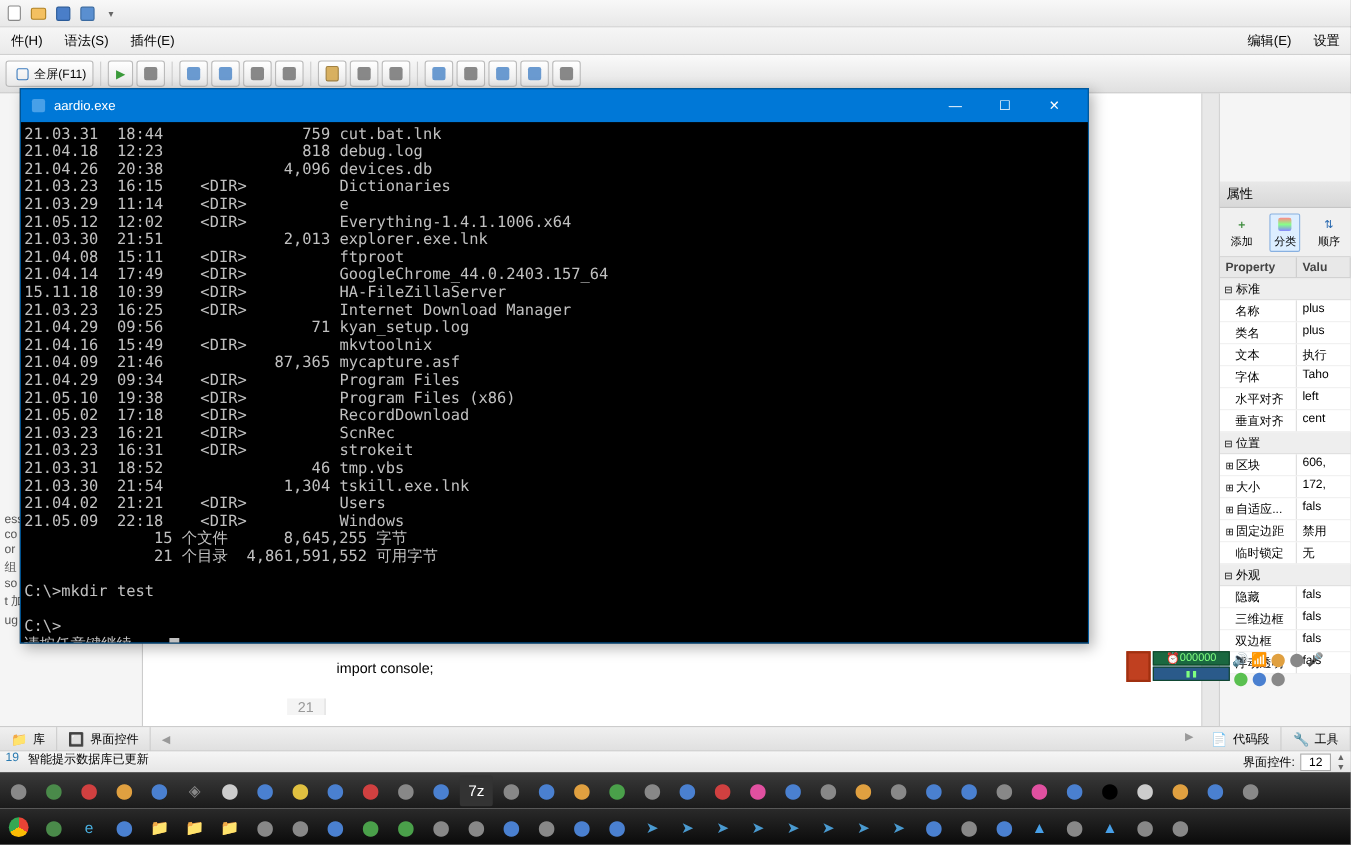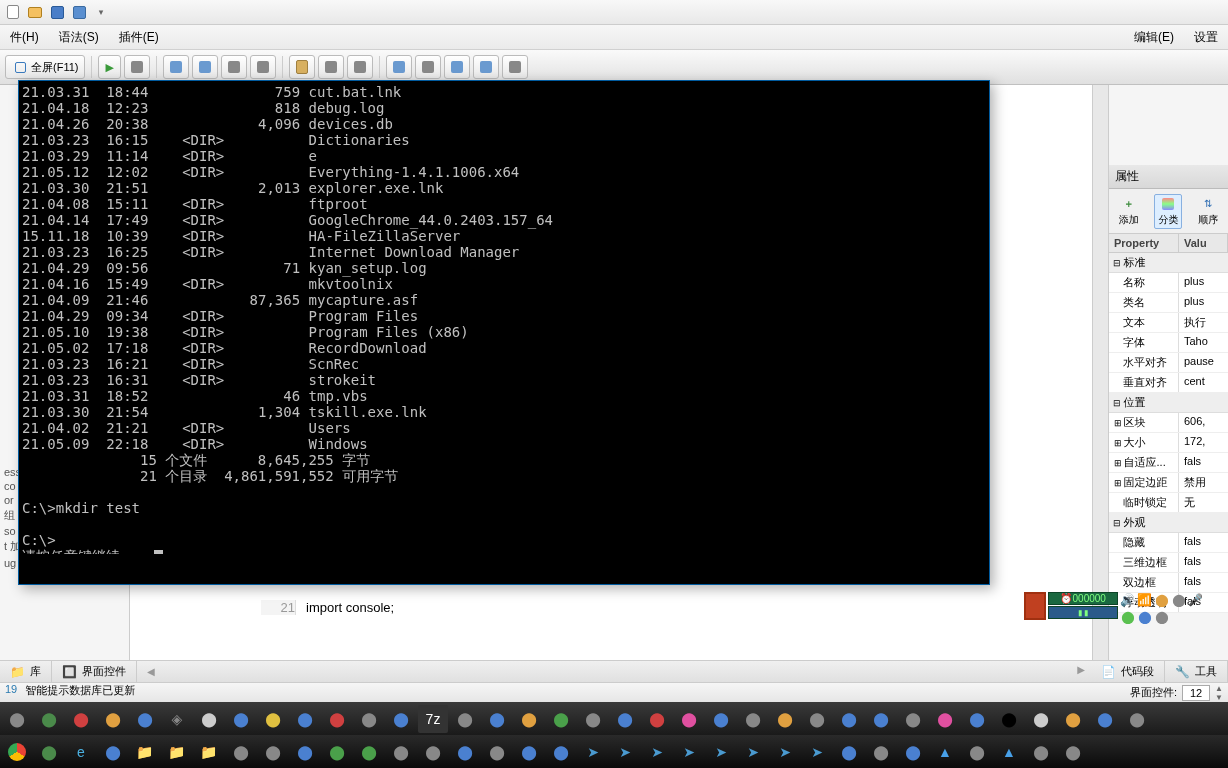--- a/index.html
+++ b/index.html
@@ -42,21 +42,21 @@
 .console-title { height: 30px; background: #0078d7; color: #fff; display: flex; align-items: center; padding: 0 8px; font-size: 12px; }
 .console-title-text { flex: 1; display: flex; align-items: center; gap: 6px; }
 .console-controls { display: flex; }
 .console-ctrl { width: 45px; height: 30px; display: flex; align-items: center; justify-content: center; cursor: pointer; color: #fff; }
 .console-body { font-family: "NSimSun", "SimSun", monospace; font-size: 14px; color: #c0c0c0; padding: 3px 0 3px 3px; line-height: 16px; white-space: pre; height: calc(100% - 30px); overflow: hidden; }
 .cursor-block { display: inline-block; width: 9px; height: 14px; background: #c0c0c0; vertical-align: text-bottom; }
 
 
 .code-area { position: absolute; left: 131px; bottom: 0; height: 60px; right: 120px; background: #fff; font-family: Consolas, monospace; font-size: 13px; }
 .code-line { display: flex; }
-.gutter-ln { width: 35px; text-align: right; color: #999; padding-right: 0; background: #f4f4f4; border-right: 1px solid #ddd; }
+.gutter-ln { width: 35px; text-align: center; color: #999; padding-right: 0; background: #f4f4f4; border-right: 1px solid #ddd; margin-top: 35px; }
 .code-text { padding-left: 10px; }
 
 
 .bottom-tabs { position: absolute; left: 0; top: 660px; height: 22px; width: 1228px; background: linear-gradient(#f0f0f0,#e0e0e0); border-top: 1px solid #ccc; display: flex; align-items: center; font-size: 11px; }
 .btab { padding: 3px 10px; border-right: 1px solid #ccc; cursor: pointer; display: flex; gap: 4px; align-items: center; }
 .btab-right { margin-left: auto; display: flex; }
 
 
 .statusbar { position: absolute; left: 0; top: 682px; height: 20px; width: 1228px; background: linear-gradient(#f6f6f6,#e6e6e6); border-top: 1px solid #ccc; display: flex; font-size: 11px; padding: 0 5px; }
 .status-left { display: flex; gap: 8px; }
@@ -237,21 +237,21 @@
       <div class="prop-row">
           <div>文本</div>
           <div>执行</div>
         </div>
       <div class="prop-row">
           <div>字体</div>
           <div>Taho</div>
         </div>
       <div class="prop-row">
           <div>水平对齐</div>
-          <div>pause</div>
+          <div>left</div>
         </div>
       <div class="prop-row">
           <div>垂直对齐</div>
           <div>cent</div>
         </div>
       <div class="prop-group">
           <span style="font-size:9px">⊟</span>
           <span>位置</span>
         </div>
       <div class="prop-row">
@@ -292,20 +292,33 @@
         </div>
       <div class="prop-row">
           <div>浮动透明</div>
           <div>fals</div>
         </div>
     </div>
   </div>
 </div>
 
 <div class="console-win">
+  <div class="console-title">
+    <div class="console-title-text">
+      <span class="ico">
+          <span class="sq" style="width:12px;height:12px;background:#48a0e8;border-radius:2px"></span>
+        </span>
+      <span>aardio.exe</span>
+    </div>
+    <div class="console-controls">
+      <div class="console-ctrl">—</div>
+      <div class="console-ctrl">☐</div>
+      <div class="console-ctrl close">✕</div>
+    </div>
+  </div>
   <div class="console-body" id="console-body">21.03.31  18:44               759 cut.bat.lnk
 21.04.18  12:23               818 debug.log
 21.04.26  20:38             4,096 devices.db
 21.03.23  16:15    &lt;DIR&gt;          Dictionaries
 21.03.29  11:14    &lt;DIR&gt;          e
 21.05.12  12:02    &lt;DIR&gt;          Everything-1.4.1.1006.x64
 21.03.30  21:51             2,013 explorer.exe.lnk
 21.04.08  15:11    &lt;DIR&gt;          ftproot
 21.04.14  17:49    &lt;DIR&gt;          GoogleChrome_44.0.2403.157_64
 15.11.18  10:39    &lt;DIR&gt;          HA-FileZillaServer

